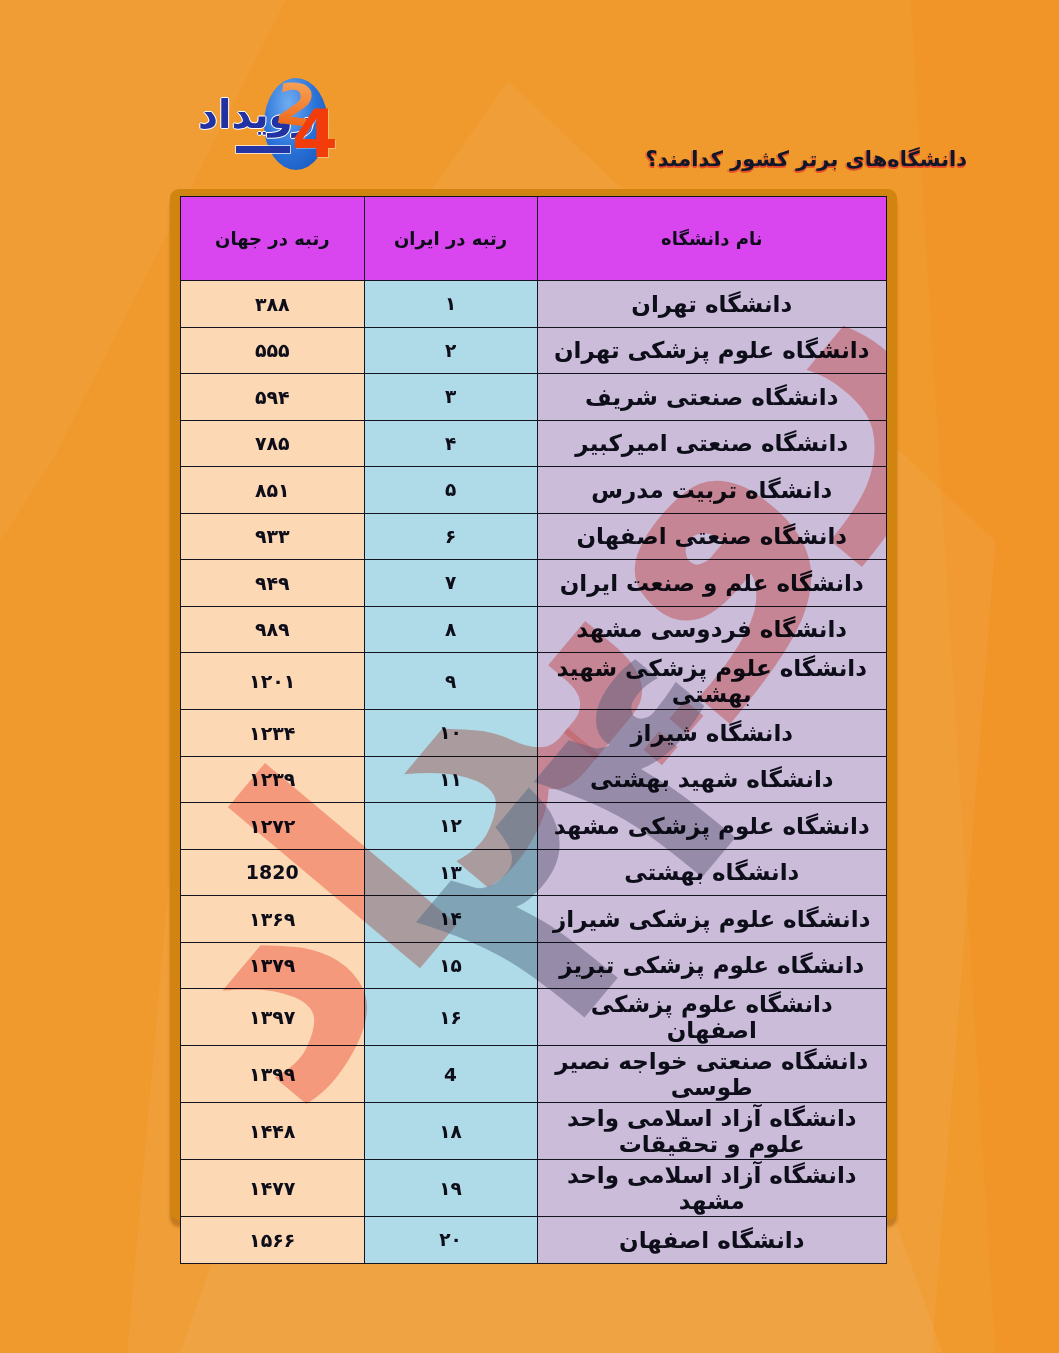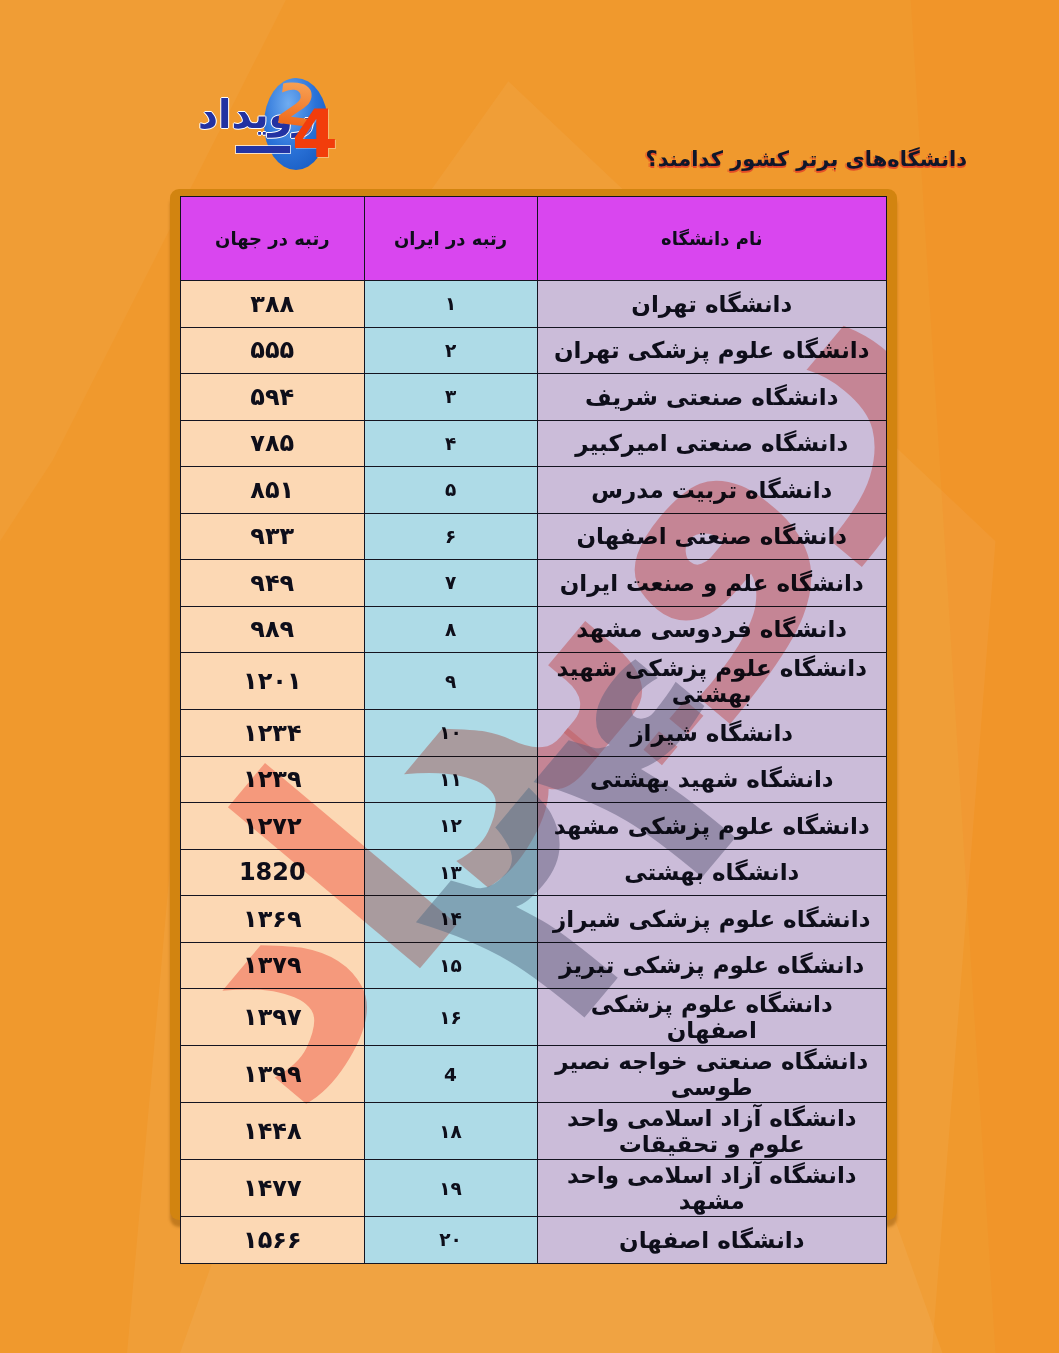--- a/index.html
+++ b/index.html
@@ -56,21 +56,21 @@
   th,td{
     border:1.6px solid #141420;text-align:center;vertical-align:middle;
     color:#0E0E1A;font-weight:bold;padding:2px 8px;
   }
   thead tr{height:84px;}
   tbody tr{height:46.5px;}
   th{background:#d946ef;font-size:18px;}
   td{font-size:23px;}
   td.col-name{background:#CBBCD9;}
   td.col-iran{background:#AEDBE7;font-size:18.5px;}
-  td.col-world{background:#FCD8B4;font-size:24px;}
+  td.col-world{background:#FCD8B4;font-size:19px;}
   col.c-name{width:49.5%;} col.c-iran{width:24.5%;} col.c-world{width:26%;}
 
   
   .watermark{
     position:absolute;left:10px;right:10px;top:7px;bottom:10px;
     overflow:hidden;pointer-events:none;mix-blend-mode:multiply;z-index:5;
   }
   .wm-pink{
     position:absolute;left:26px;top:700px;font-size:330px;line-height:300px;font-weight:bold;
     color:rgba(243,128,117,.58);transform:rotate(-50deg);transform-origin:left center;

